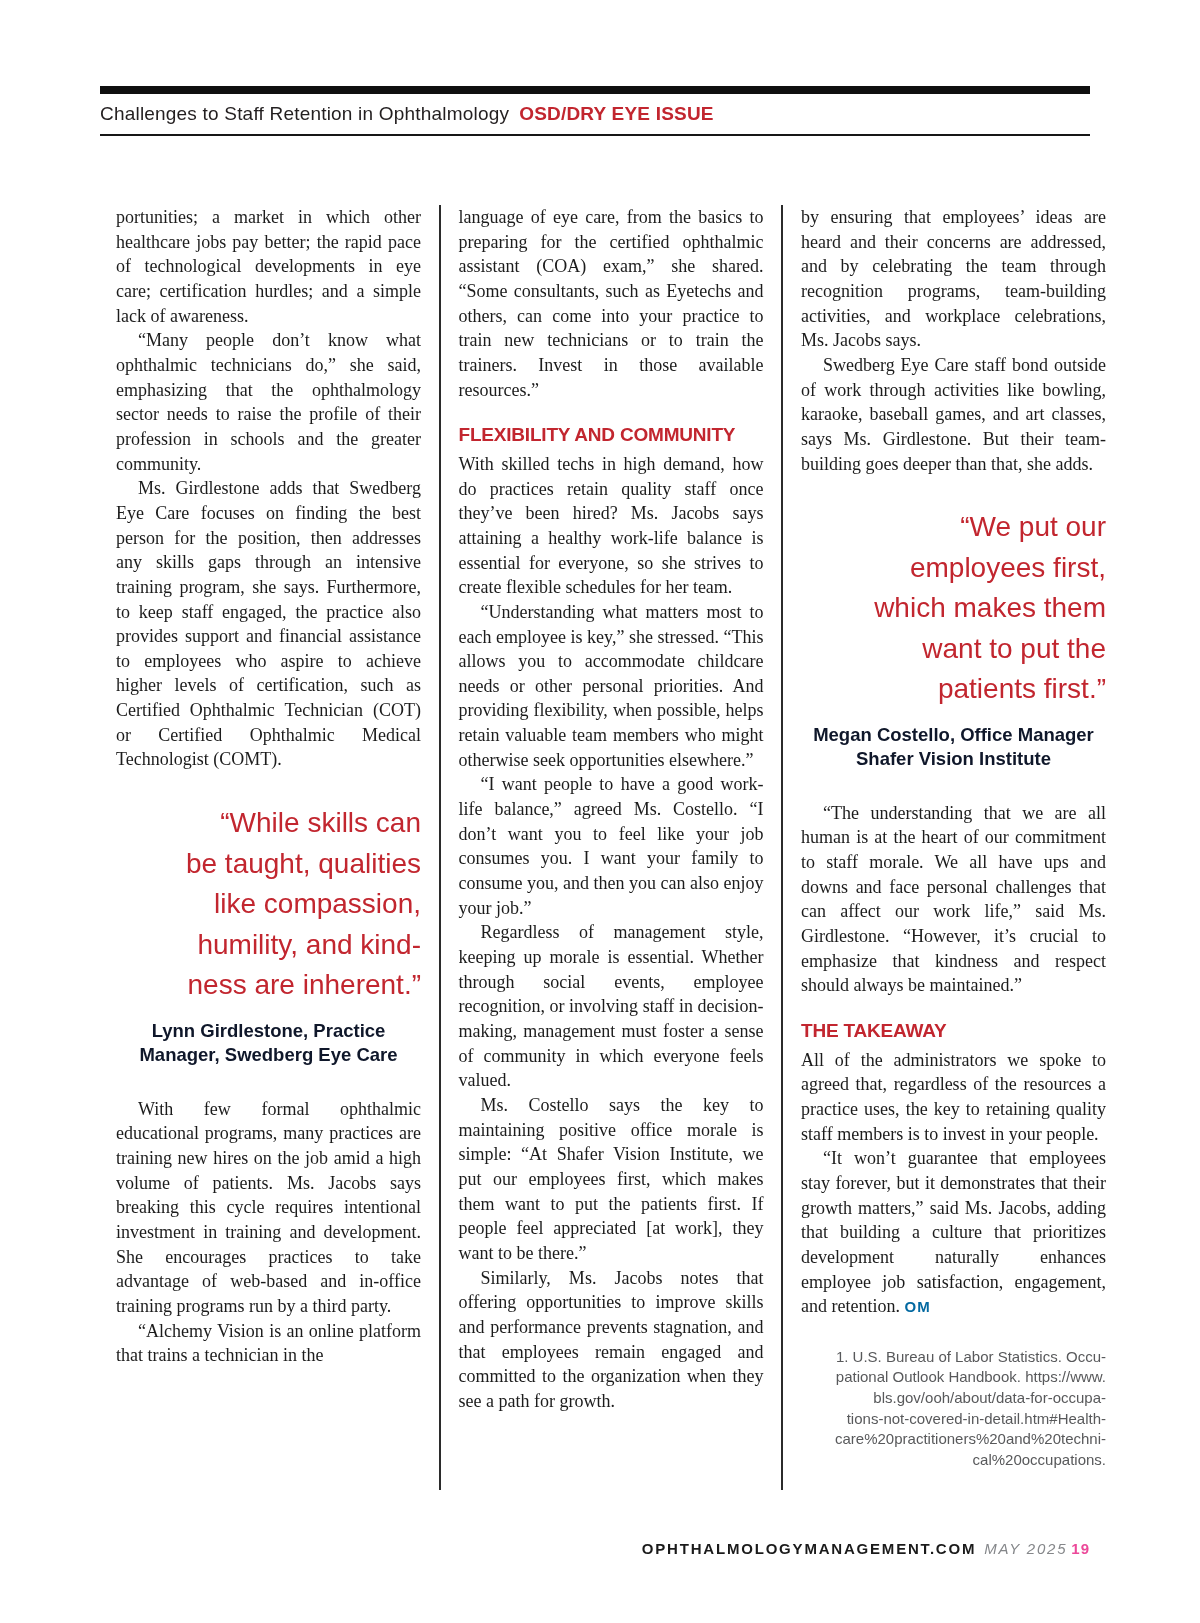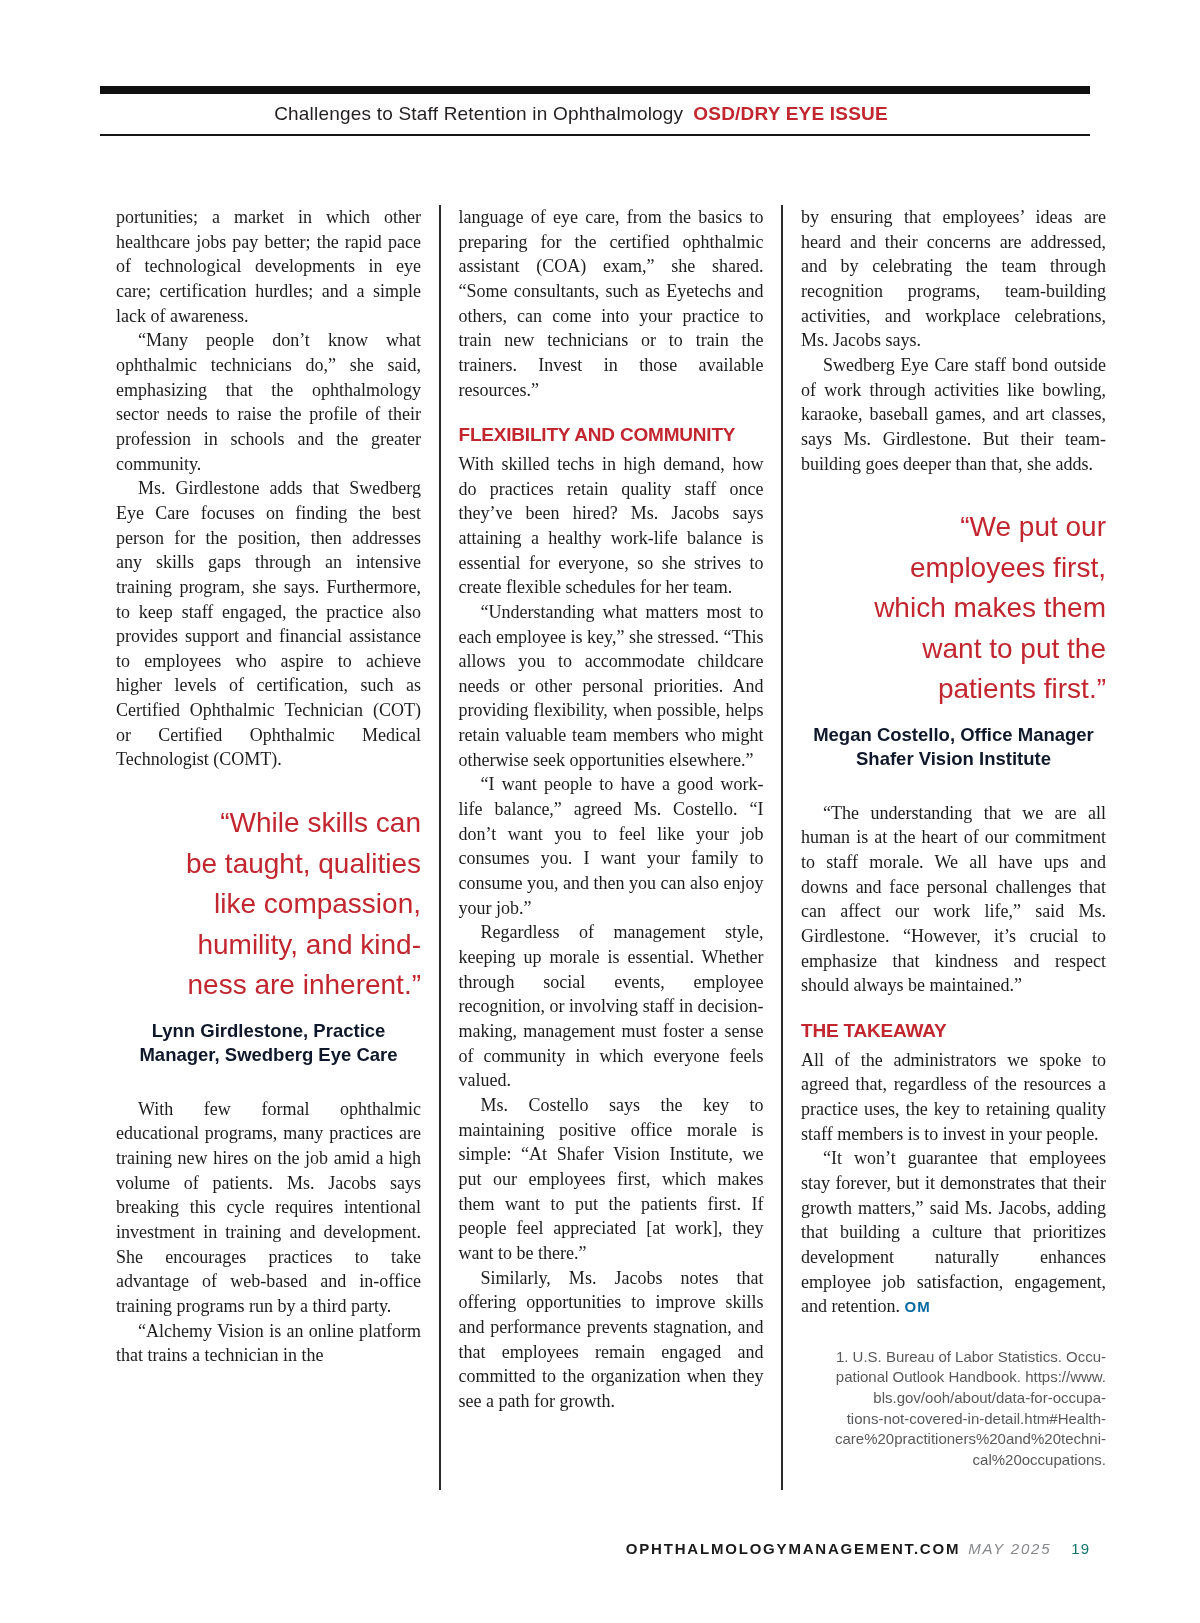--- a/index.html
+++ b/index.html
@@ -15,21 +15,21 @@
   .topbar {
     position: absolute;
     left: 100px; top: 86px;
     width: 990px; height: 8px;
     background: #101010;
   }
   .header-row {
     position: absolute;
     left: 100px; top: 101px;
     width: 962px;
-    text-align: center;
+    text-align: left;
     font-family: "Liberation Sans", sans-serif;
     font-size: 19px;
     line-height: 26px;
     color: #231f20;
     white-space: nowrap;
   }
   .header-title { font-weight: 400; letter-spacing: 0.2px; }
   .issue-tag { font-weight: 700; color: #c2262f; margin-left: 10px; letter-spacing: 0.2px; }
   .header-rule {
     position: absolute;
@@ -100,21 +100,21 @@
   }
   .footer {
     position: absolute;
     right: 110px; top: 1540px;
     font-family: "Liberation Sans", sans-serif;
     font-size: 15px;
     white-space: nowrap;
   }
   .footer-site { font-weight: 700; color: #1a1a1a; letter-spacing: 1.8px; }
   .footer-date { font-weight: 400; color: #85878a; letter-spacing: 1.8px; margin-left: 8px; font-style: italic; }
-  .footer-page { font-weight: 400; color: #0f766e; letter-spacing: 1px; margin-left: 20px; }
+  .footer-page { font-weight: 700; color: #ec4899; letter-spacing: 1px; margin-left: 4px; }
 </style>
 </head>
 <body>
 
 <div class="page">
 
   <div class="topbar"></div>
 
   <div class="header-row">
     <span class="header-title">Challenges to Staff Retention in Ophthalmology</span><span class="issue-tag">OSD/DRY EYE ISSUE</span>

